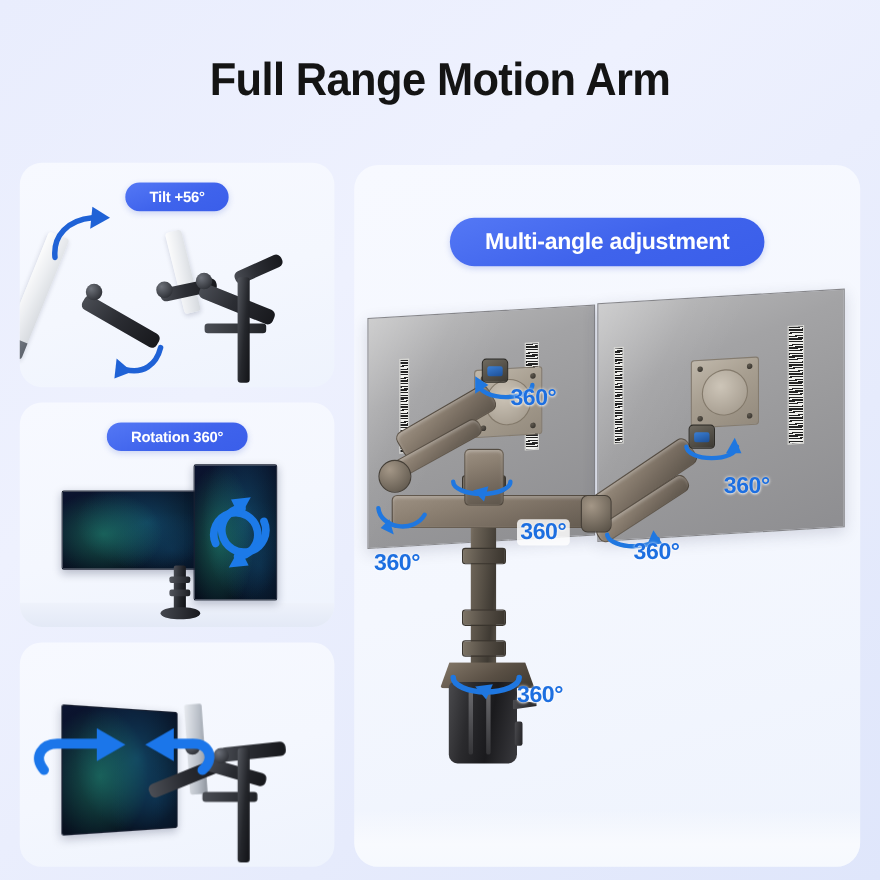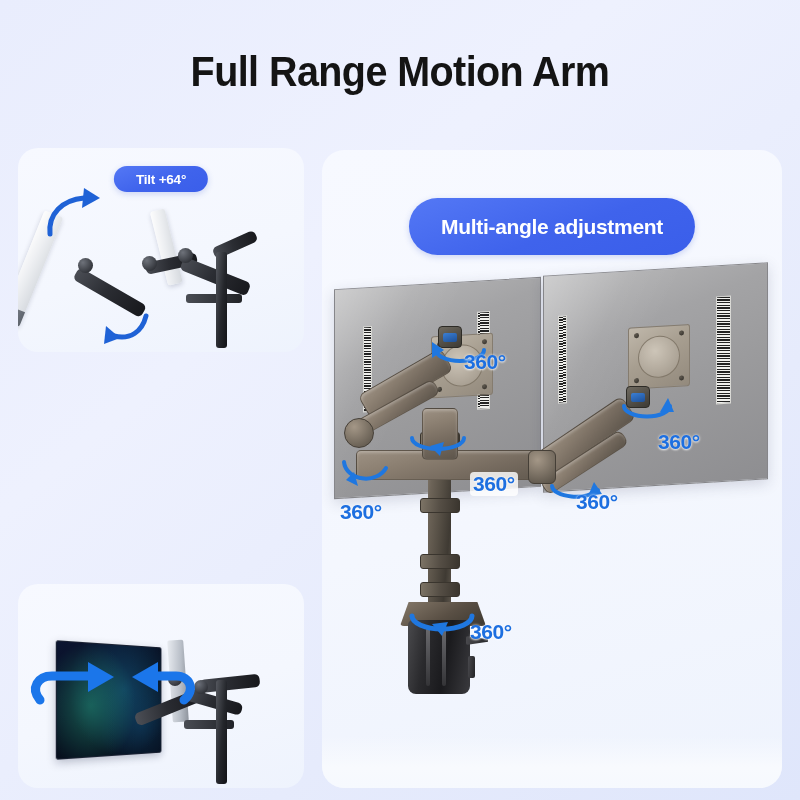--- a/index.html
+++ b/index.html
@@ -63,21 +63,21 @@
     top: 18px;
     padding: 0 22px;
     height: 26px;
     font-size: 13.5px;
     letter-spacing: -0.2px;
   }
   #main-badge {
     left: 50%; transform: translateX(-50%);
     top: 48px;
     padding: 0 32px;
-    height: 57px;
+    height: 44px;
     font-size: 21px;
     letter-spacing: -0.3px;
   }
 
   
   .stage { position: absolute; inset: 0; }
 
   
   .tilt-mon {
     position: absolute;
@@ -357,21 +357,21 @@
   }
 </style>
 </head>
 <body>
 
 <div id="page">
 
   <div id="page-title">Full Range Motion Arm</div>
 
   <div class="card" id="left-card-tilt">
-    <div class="badge badge-small">Tilt +64°</div>
+    <div class="badge badge-small">Tilt +56°</div>
 
     <div class="stage">
       <div class="tilt-mon" id="tilt-mon-left"></div>
       <div class="tilt-mon" id="tilt-mon-right"></div>
 
       <div class="tilt-arm" id="tilt-arm-a"></div>
       <div class="tilt-arm" id="tilt-arm-b"></div>
       <div class="tilt-arm" id="tilt-arm-c"></div>
       <div class="tilt-arm" id="tilt-arm-d"></div>
       <div class="tilt-joint" id="tilt-joint-1"></div>
@@ -384,20 +384,40 @@
         <path d="M32,86 C30,66 44,52 66,50" fill="none" stroke="#1f62d6" stroke-width="5" stroke-linecap="round"></path>
         <polygon points="66,40 82,50 64,60" fill="#1f62d6"></polygon>
       </svg>
       <svg class="arrow-svg" style="left:0;top:0;" width="286" height="204">
         <path d="M96,188 C112,192 124,184 128,168" fill="none" stroke="#1f62d6" stroke-width="5" stroke-linecap="round"></path>
         <polygon points="88,178 86,196 102,190" fill="#1f62d6"></polygon>
       </svg>
     </div>
   </div>
 
+  <div class="card" id="left-card-rotation">
+    <div class="badge badge-small">Rotation 360°</div>
+
+    <div class="stage">
+      <div id="rot-desk"></div>
+      <div class="screen" id="rot-screen-land"></div>
+      <div class="screen" id="rot-screen-port"></div>
+      <div id="rot-pole"></div>
+      <div class="rot-knob" id="rot-knob-1"></div>
+      <div class="rot-knob" id="rot-knob-2"></div>
+      <div id="rot-base"></div>
+
+      <svg class="rot-arrow" style="left:164px;top:82px;" width="72" height="72">
+        <path d="M14,46 A20,20 0 1,1 34,58" fill="none" stroke="#1c7ae8" stroke-width="7" stroke-linecap="round"></path>
+        <polygon points="36,50 26,68 44,66" fill="#1c7ae8"></polygon>
+        <path d="M58,26 A20,20 0 1,1 38,14" fill="none" stroke="#1c7ae8" stroke-width="7" stroke-linecap="round"></path>
+        <polygon points="36,22 46,4 28,6" fill="#1c7ae8"></polygon>
+      </svg>
+    </div>
+  </div>
 
   <div class="card" id="left-card-swivel">
 
     <div class="stage">
       <div class="screen" id="swv-screen"></div>
       <div id="swv-screen-edge"></div>
 
       <div class="swv-arm" id="swv-arm-a"></div>
       <div class="swv-arm" id="swv-arm-b"></div>
       <div class="swv-arm" id="swv-arm-c"></div>

